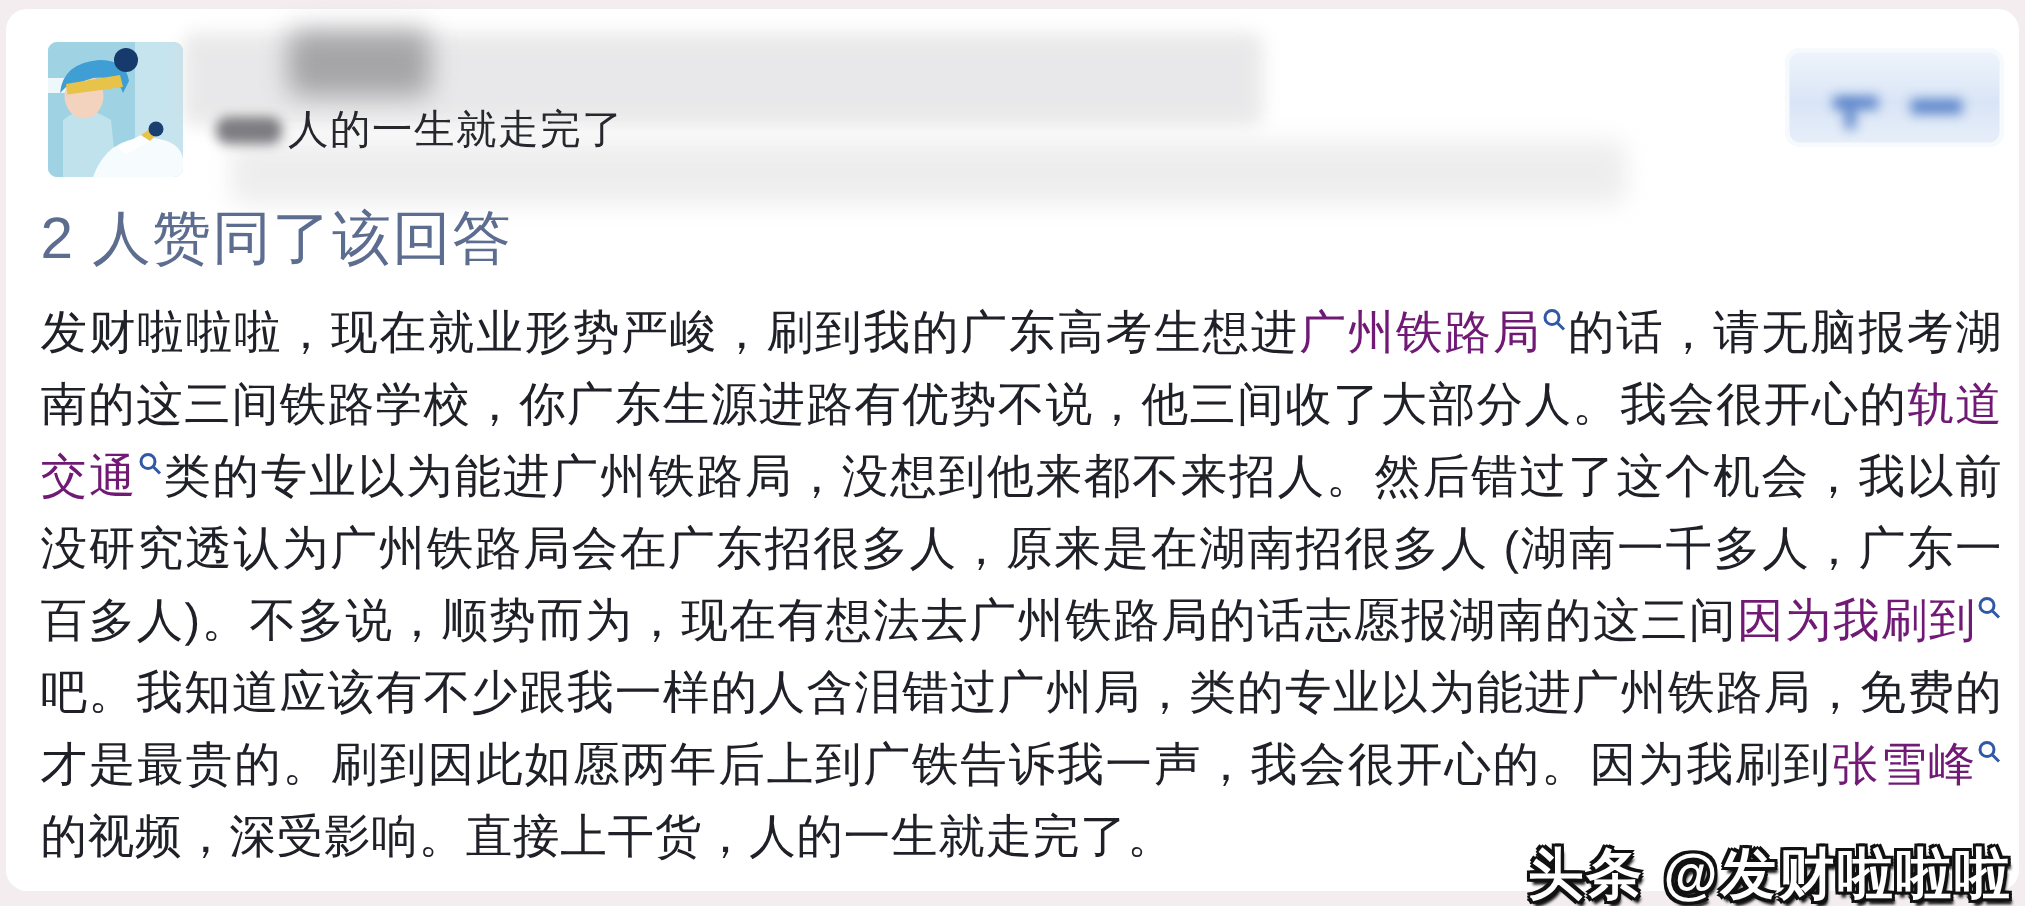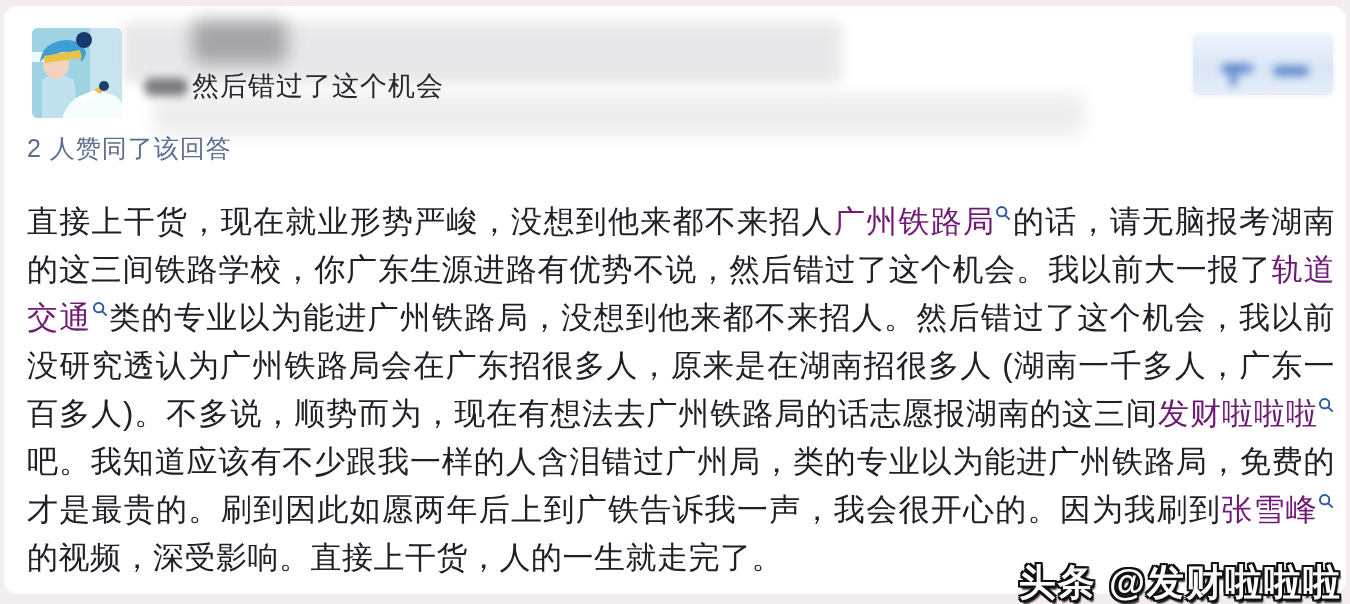--- a/index.html
+++ b/index.html
@@ -36,21 +36,21 @@
     background:linear-gradient(180deg,#f0f5fc 0%,#d9e5f6 55%,#e8eff9 100%);
     box-shadow:0 0 0 3px #f7fafd inset; overflow:hidden;
   }
   .follow-btn .blurbit { position:absolute; filter:blur(4px); background:#3f6fc0; opacity:.8; }
   .bb1 { left:32px; top:32px; width:30px; height:9px; }
   .bb2 { left:40px; top:38px; width:7px; height:16px; }
   .bb3 { left:84px; top:34px; width:34px; height:10px; opacity:.55; }
 
   .vote-bar {
     position:absolute; left:23px; top:126px;
-    font-size:25px; color:#5d6d90; letter-spacing:1px;
+    font-size:39px; color:#5d6d90; letter-spacing:1px;
   }
 
   
   .answer {
     position:absolute; left:23px; top:192px; width:1308px;
     font-size:31px; line-height:48px; color:#202128;
     text-align:justify; letter-spacing:.5px;
   }
   .kw-link { color:#701a75; text-decoration:none; cursor:pointer; }
   .search-sup {
@@ -90,38 +90,38 @@
         <path d="M62 62 L68 58 L72 62 L68 66 Z" fill="#e7c34a"></path>
         <circle cx="72" cy="58" r="5" fill="#1c3f72"></circle>
       </svg>
     </div>
 
     <div class="smudge smudge-1"></div>
     <div class="smudge name-blob"></div>
     <div class="smudge smudge-2"></div>
     <div class="smudge pre-tagline-blob"></div>
 
-    <div class="tagline">然后错过了这个机会</div>
+    <div class="tagline">人的一生就走完了</div>
 
     <button class="follow-btn">
       <span class="blurbit bb1"></span>
       <span class="blurbit bb2"></span>
       <span class="blurbit bb3"></span>
     </button>
   </div>
 
   <div class="vote-bar">2 人赞同了该回答</div>
 
-  <div class="answer"><span>直接上干货，现在就业形势严峻，没想到他来都不来招人</span><a class="kw-link">广州铁路局</a><span class="search-sup"><svg viewBox="0 0 24 24" fill="none" stroke="#3158a7" stroke-width="3">
+  <div class="answer"><span>发财啦啦啦，现在就业形势严峻，刷到我的广东高考生想进</span><a class="kw-link">广州铁路局</a><span class="search-sup"><svg viewBox="0 0 24 24" fill="none" stroke="#3158a7" stroke-width="3">
           <circle cx="10" cy="10" r="7"></circle>
           <line x1="15.5" y1="15.5" x2="22" y2="22"></line>
-        </svg></span><span>的话，请无脑报考湖南的这三间铁路学校，你广东生源进路有优势不说，然后错过了这个机会。我以前大一报了</span><a class="kw-link">轨道交通</a><span class="search-sup"><svg viewBox="0 0 24 24" fill="none" stroke="#3158a7" stroke-width="3">
+        </svg></span><span>的话，请无脑报考湖南的这三间铁路学校，你广东生源进路有优势不说，他三间收了大部分人。我会很开心的</span><a class="kw-link">轨道交通</a><span class="search-sup"><svg viewBox="0 0 24 24" fill="none" stroke="#3158a7" stroke-width="3">
           <circle cx="10" cy="10" r="7"></circle>
           <line x1="15.5" y1="15.5" x2="22" y2="22"></line>
-        </svg></span><span>类的专业以为能进广州铁路局，没想到他来都不来招人。然后错过了这个机会，我以前没研究透认为广州铁路局会在广东招很多人，原来是在湖南招很多人 (湖南一千多人，广东一百多人)。不多说，顺势而为，现在有想法去广州铁路局的话志愿报湖南的这三间</span><a class="kw-link">发财啦啦啦</a><span class="search-sup"><svg viewBox="0 0 24 24" fill="none" stroke="#3158a7" stroke-width="3">
+        </svg></span><span>类的专业以为能进广州铁路局，没想到他来都不来招人。然后错过了这个机会，我以前没研究透认为广州铁路局会在广东招很多人，原来是在湖南招很多人 (湖南一千多人，广东一百多人)。不多说，顺势而为，现在有想法去广州铁路局的话志愿报湖南的这三间</span><a class="kw-link">因为我刷到</a><span class="search-sup"><svg viewBox="0 0 24 24" fill="none" stroke="#3158a7" stroke-width="3">
           <circle cx="10" cy="10" r="7"></circle>
           <line x1="15.5" y1="15.5" x2="22" y2="22"></line>
         </svg></span><span>吧。我知道应该有不少跟我一样的人含泪错过广州局，类的专业以为能进广州铁路局，免费的才是最贵的。刷到因此如愿两年后上到广铁告诉我一声，我会很开心的。因为我刷到</span><a class="kw-link">张雪峰</a><span class="search-sup"><svg viewBox="0 0 24 24" fill="none" stroke="#3158a7" stroke-width="3">
           <circle cx="10" cy="10" r="7"></circle>
           <line x1="15.5" y1="15.5" x2="22" y2="22"></line>
         </svg></span><span>的视频，深受影响。直接上干货，人的一生就走完了。</span></div>
 
 </div>
 
 <div class="watermark">头条 @发财啦啦啦</div>

